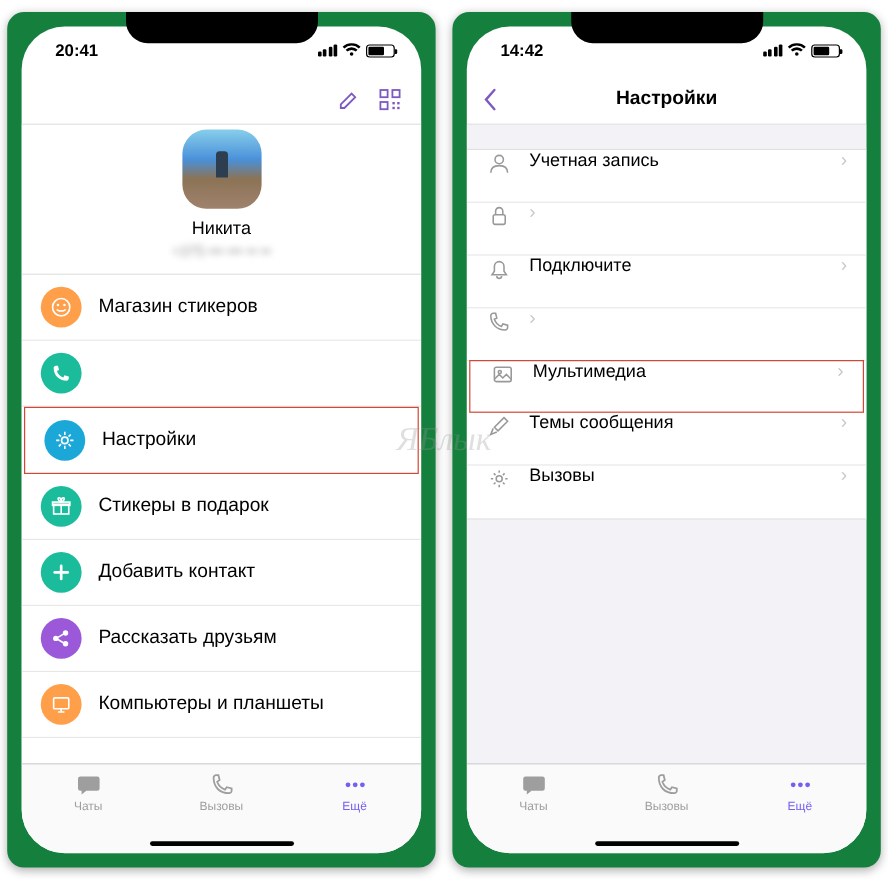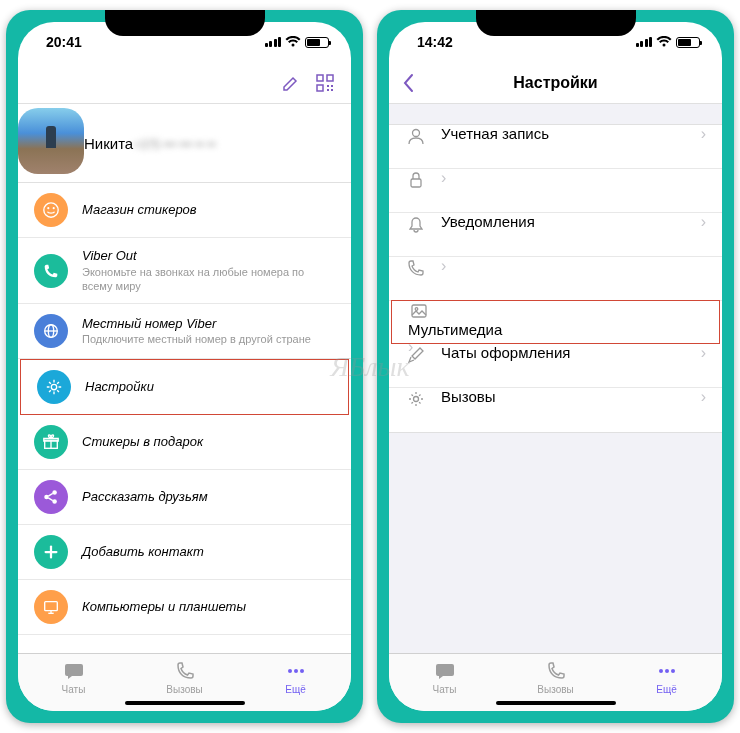--- a/index.html
+++ b/index.html
@@ -1,56 +1,56 @@
 <!DOCTYPE html>
 <html><head>
   <meta charset="utf-8">
   <style>
     * { margin: 0; padding: 0; box-sizing: border-box; font-family: -apple-system, Helvetica, Arial, sans-serif; }
     body { background: #fff; width: 740px; height: 733px; display: flex; gap: 14px; padding: 10px 6px; }
-    .phone { flex: 1; background: #14b8a6; border-radius: 24px; padding: 12px; position: relative; box-shadow: 0 2px 8px rgba(0,0,0,.3); }
+    .phone { flex: 1; background: #15803d; border-radius: 14px; padding: 12px; position: relative; box-shadow: 0 2px 8px rgba(0,0,0,.3); }
     .screen { background: #fff; width: 100%; height: 100%; border-radius: 36px; overflow: hidden; position: relative; display: flex; flex-direction: column; }
     .notch { position: absolute; top: 0; left: 50%; transform: translateX(-50%); width: 160px; height: 26px; background: #000; border-radius: 0 0 18px 18px; z-index: 10; }
     .status-bar { height: 40px; display: flex; justify-content: space-between; align-items: center; padding: 0 22px 0 28px; font-size: 14px; font-weight: 600; }
     .status-right { display: flex; gap: 4px; align-items: center; }
     .signal { display: flex; gap: 1.5px; align-items: flex-end; }
     .signal span { width: 3px; background: #000; border-radius: 1px; }
     .signal span:nth-child(1){height:4px}.signal span:nth-child(2){height:6px}.signal span:nth-child(3){height:8px}.signal span:nth-child(4){height:10px}
     .wifi { width: 16px; height: 12px; }
     .battery { width: 24px; height: 11px; border: 1px solid #000; border-radius: 3px; position: relative; }
     .battery::after { content:''; position:absolute; right:-3px; top:3px; width:2px; height:4px; background:#000; border-radius:0 1px 1px 0; }
     .battery-fill { position:absolute; left:1px; top:1px; bottom:1px; width:60%; background:#000; border-radius:1px; }
     .header { height: 42px; display: flex; align-items: center; justify-content: center; position: relative; border-bottom: 0.5px solid #e0e0e0; }
     .header-title { font-size: 16px; font-weight: 600; }
     .header-actions { position: absolute; right: 16px; display: flex; gap: 14px; color: #7d59c0; }
     .back-btn { position: absolute; left: 12px; color: #7d59c0; font-size: 22px; }
     .content { flex: 1; overflow: hidden; background: #fff; }
-    .profile { display: flex; flex-direction: row; align-items: center; padding: 4px 0 0; border-bottom: 0.5px solid #e0e0e0; }
+    .profile { display: flex; flex-direction: column; align-items: center; padding: 4px 0 12px; border-bottom: 0.5px solid #e0e0e0; }
     .avatar { width: 66px; height: 66px; border-radius: 20px; background: linear-gradient(180deg,#87ceeb 0%,#4a90d9 38%,#8b7355 62%,#a0826d 100%); margin-bottom: 8px; position:relative; overflow:hidden; }
     .avatar::after{content:'';position:absolute;left:50%;top:28%;width:10px;height:22px;background:#2c3e50;transform:translateX(-50%);border-radius:3px 3px 0 0;}
     .profile-name { font-size: 15px; font-weight: 500; margin-bottom: 3px; }
     .profile-phone { font-size: 12px; color: #999; filter: blur(3px); user-select:none; }
     .menu-list { }
     .menu-item { display: flex; align-items: center; padding: 10px 16px; border-bottom: 0.5px solid #e8e8e8; min-height: 52px; position: relative; }
     .menu-item.highlighted { border: 1.5px solid #d14836; margin: 0 2px; }
     .icon-circle { width: 34px; height: 34px; border-radius: 50%; display: flex; align-items: center; justify-content: center; margin-right: 14px; flex-shrink: 0; color:#fff; }
     .menu-text { flex: 1; }
-    .menu-title { font-size: 13px; color: #000; line-height: 1.2; font-style: italic; }
+    .menu-title { font-size: 16px; color: #000; line-height: 1.2; }
     .menu-sub { font-size: 11px; color: #999; line-height: 1.3; margin-top: 1px; }
     
     .settings-section { background: #fff; margin-top: 20px; border-top: 0.5px solid #e0e0e0; border-bottom: 0.5px solid #e0e0e0; }
     .settings-item { display: flex; align-items: flex-start; padding: 0 16px; height: 44px; border-bottom: 0.5px solid #e8e8e8; }
     .settings-item:last-child { border-bottom: none; }
-    .settings-item.highlighted { border: 1.5px solid #d14836; margin: -1px 2px 0; flex-direction: column; }
+    .settings-item.highlighted { border: 1.5px solid #d14836; margin: -1px 2px 0; }
     .settings-icon { width: 22px; height: 22px; margin-right: 14px; color: #999; display:flex; align-items:center; justify-content:center; }
     .settings-label { flex: 1; font-size: 15px; }
     .chevron { color: #c7c7cc; font-size: 16px; }
     .content-gray { background: #f2f2f7; flex: 1; }
     
-    .tab-bar { height: 58px; border-top: 0.5px solid #d0d0d0; display: flex; justify-content: space-around; align-items: flex-start; padding-top: 6px; background:#fafafa; }
+    .tab-bar { height: 75px; border-top: 0.5px solid #d0d0d0; display: flex; justify-content: space-around; align-items: flex-start; padding-top: 6px; background:#fafafa; }
     .tab { display: flex; flex-direction: column; align-items: center; gap: 2px; color: #9e9e9e; font-size: 10px; width: 70px; }
     .tab.active { color: #7360f2; }
     .tab-icon { font-size: 20px; height: 22px; display:flex; align-items:center; }
     .home-indicator { position:absolute; bottom: 6px; left: 50%; transform: translateX(-50%); width: 120px; height: 4px; background: #000; border-radius: 3px; }
     .watermark { position: absolute; top: 50%; left: 50%; transform: translate(-50%,-50%); font-size: 28px; color: rgba(150,150,150,.3); font-style: italic; font-family: Georgia, serif; pointer-events:none; z-index: 20; }
     svg { display:block; }
   </style>
 </head>
 <body>
 
@@ -115,37 +115,20 @@
     <div class="menu-text">
               <div class="menu-title">Магазин стикеров</div>
             </div>
           </div>
           <div class="menu-item">
             <div class="icon-circle" style="background:#1bbc9b">
               <svg width="18" height="18" viewBox="0 0 20 20">
                 <path d="M5 3c-1 0-2 1-2 2 0 7 5 12 12 12 1 0 2-1 2-2v-2l-4-1-1 2c-3-1-5-3-6-6l2-1-1-4H5z" fill="#fff"></path>
               </svg>
             </div>
-    <div class="menu-text">
-              <div class="menu-title">Viber Out</div>
-              <div class="menu-sub">Экономьте на звонках на любые номера по всему миру</div>
-            </div>
-          </div>
-          <div class="menu-item">
-            <div class="icon-circle" style="background:#4a7fd9">
-              <svg width="18" height="18" viewBox="0 0 20 20">
-                <circle cx="10" cy="10" r="7" fill="none" stroke="#fff" stroke-width="1.5"></circle>
-                <ellipse cx="10" cy="10" rx="3" ry="7" fill="none" stroke="#fff" stroke-width="1.5"></ellipse>
-                <line x1="3" y1="10" x2="17" y2="10" stroke="#fff" stroke-width="1.5"></line>
-              </svg>
-            </div>
-    <div class="menu-text">
-              <div class="menu-title">Местный номер Viber</div>
-              <div class="menu-sub">Подключите местный номер в другой стране</div>
-            </div>
           </div>
           <div class="menu-item highlighted">
             <div class="icon-circle" style="background:#1ba8d9">
               <svg width="18" height="18" viewBox="0 0 20 20">
                 <circle cx="10" cy="10" r="3" fill="none" stroke="#fff" stroke-width="1.5"></circle>
                 <path d="M10 2v3M10 15v3M18 10h-3M5 10H2M15.5 4.5l-2 2M6.5 13.5l-2 2M15.5 15.5l-2-2M6.5 6.5l-2-2" stroke="#fff" stroke-width="1.5"></path>
               </svg>
             </div>
     <div class="menu-text">
               <div class="menu-title">Настройки</div>
@@ -155,45 +138,45 @@
             <div class="icon-circle" style="background:#1bbc9b">
               <svg width="18" height="18" viewBox="0 0 20 20">
                 <rect x="3" y="8" width="14" height="9" fill="none" stroke="#fff" stroke-width="1.5"></rect>
                 <line x1="10" y1="8" x2="10" y2="17" stroke="#fff" stroke-width="1.5"></line>
                 <rect x="2" y="6" width="16" height="3" fill="none" stroke="#fff" stroke-width="1.5"></rect>
                 <path d="M10 6C8 6 6 2 8 2s2 4 2 4zm0 0c2 0 4-4 2-4s-2 4-2 4z" fill="none" stroke="#fff" stroke-width="1.5"></path>
               </svg>
             </div>
     <div class="menu-text">
               <div class="menu-title">Стикеры в подарок</div>
+            </div>
+          </div>
+          <div class="menu-item">
+            <div class="icon-circle" style="background:#1bbc9b">
+              <svg width="18" height="18" viewBox="0 0 20 20">
+                <line x1="10" y1="4" x2="10" y2="16" stroke="#fff" stroke-width="2.5" stroke-linecap="round"></line>
+                <line x1="4" y1="10" x2="16" y2="10" stroke="#fff" stroke-width="2.5" stroke-linecap="round"></line>
+              </svg>
+            </div>
+    <div class="menu-text">
+              <div class="menu-title">Добавить контакт</div>
             </div>
           </div>
           <div class="menu-item">
             <div class="icon-circle" style="background:#9b59d9">
               <svg width="18" height="18" viewBox="0 0 20 20">
                 <circle cx="5" cy="10" r="2.5" fill="#fff"></circle>
                 <circle cx="14" cy="5" r="2.5" fill="#fff"></circle>
                 <circle cx="14" cy="15" r="2.5" fill="#fff"></circle>
                 <line x1="7" y1="9" x2="12" y2="6" stroke="#fff" stroke-width="1.5"></line>
                 <line x1="7" y1="11" x2="12" y2="14" stroke="#fff" stroke-width="1.5"></line>
               </svg>
             </div>
     <div class="menu-text">
               <div class="menu-title">Рассказать друзьям</div>
-            </div>
-          </div>
-          <div class="menu-item">
-            <div class="icon-circle" style="background:#1bbc9b">
-              <svg width="18" height="18" viewBox="0 0 20 20">
-                <line x1="10" y1="4" x2="10" y2="16" stroke="#fff" stroke-width="2.5" stroke-linecap="round"></line>
-                <line x1="4" y1="10" x2="16" y2="10" stroke="#fff" stroke-width="2.5" stroke-linecap="round"></line>
-              </svg>
-            </div>
-    <div class="menu-text">
-              <div class="menu-title">Добавить контакт</div>
             </div>
           </div>
           <div class="menu-item">
             <div class="icon-circle" style="background:#ff9f4a">
               <svg width="18" height="18" viewBox="0 0 20 20">
                 <rect x="3" y="4" width="14" height="10" rx="1" fill="none" stroke="#fff" stroke-width="1.5"></rect>
                 <line x1="7" y1="17" x2="13" y2="17" stroke="#fff" stroke-width="1.5"></line>
                 <line x1="10" y1="14" x2="10" y2="17" stroke="#fff" stroke-width="1.5"></line>
               </svg>
             </div>
@@ -284,21 +267,21 @@
             </div>
     <div class="chevron">›</div>
           </div>
           <div class="settings-item">
             <div class="settings-icon">
               <svg width="20" height="20" viewBox="0 0 20 20">
                 <path d="M6 8a4 4 0 018 0v4l2 3H4l2-3V8z" fill="none" stroke="#999" stroke-width="1.3"></path>
                 <path d="M8 16a2 2 0 004 0" fill="none" stroke="#999" stroke-width="1.3"></path>
               </svg>
             </div>
-    <div class="settings-label">Уведомления</div>
+    <div class="settings-label">Подключите</div>
     <div class="chevron">›</div>
           </div>
           <div class="settings-item">
             <div class="settings-icon">
               <svg width="20" height="20" viewBox="0 0 20 20">
                 <path d="M5 3c-1 0-2 1-2 2 0 7 5 12 12 12 1 0 2-1 2-2v-2l-4-1-1 2c-3-1-5-3-6-6l2-1-1-4H5z" fill="none" stroke="#999" stroke-width="1.3"></path>
               </svg>
             </div>
     <div class="chevron">›</div>
           </div>
@@ -312,21 +295,21 @@
             </div>
     <div class="settings-label">Мультимедиа</div>
     <div class="chevron">›</div>
           </div>
           <div class="settings-item">
             <div class="settings-icon">
               <svg width="20" height="20" viewBox="0 0 20 20">
                 <path d="M14 3l3 3-8 8-3-3 8-8zM5 12l-2 5 5-2" fill="none" stroke="#999" stroke-width="1.3"></path>
               </svg>
             </div>
-    <div class="settings-label">Чаты оформления</div>
+    <div class="settings-label">Темы сообщения</div>
     <div class="chevron">›</div>
           </div>
           <div class="settings-item">
             <div class="settings-icon">
               <svg width="20" height="20" viewBox="0 0 20 20">
                 <circle cx="10" cy="10" r="2.5" fill="none" stroke="#999" stroke-width="1.3"></circle>
                 <path d="M10 3v2M10 15v2M17 10h-2M5 10H3M14.5 5.5l-1.4 1.4M6.9 13.1l-1.4 1.4M14.5 14.5l-1.4-1.4M6.9 6.9L5.5 5.5" stroke="#999" stroke-width="1.3"></path>
               </svg>
             </div>
     <div class="settings-label">Вызовы</div>

